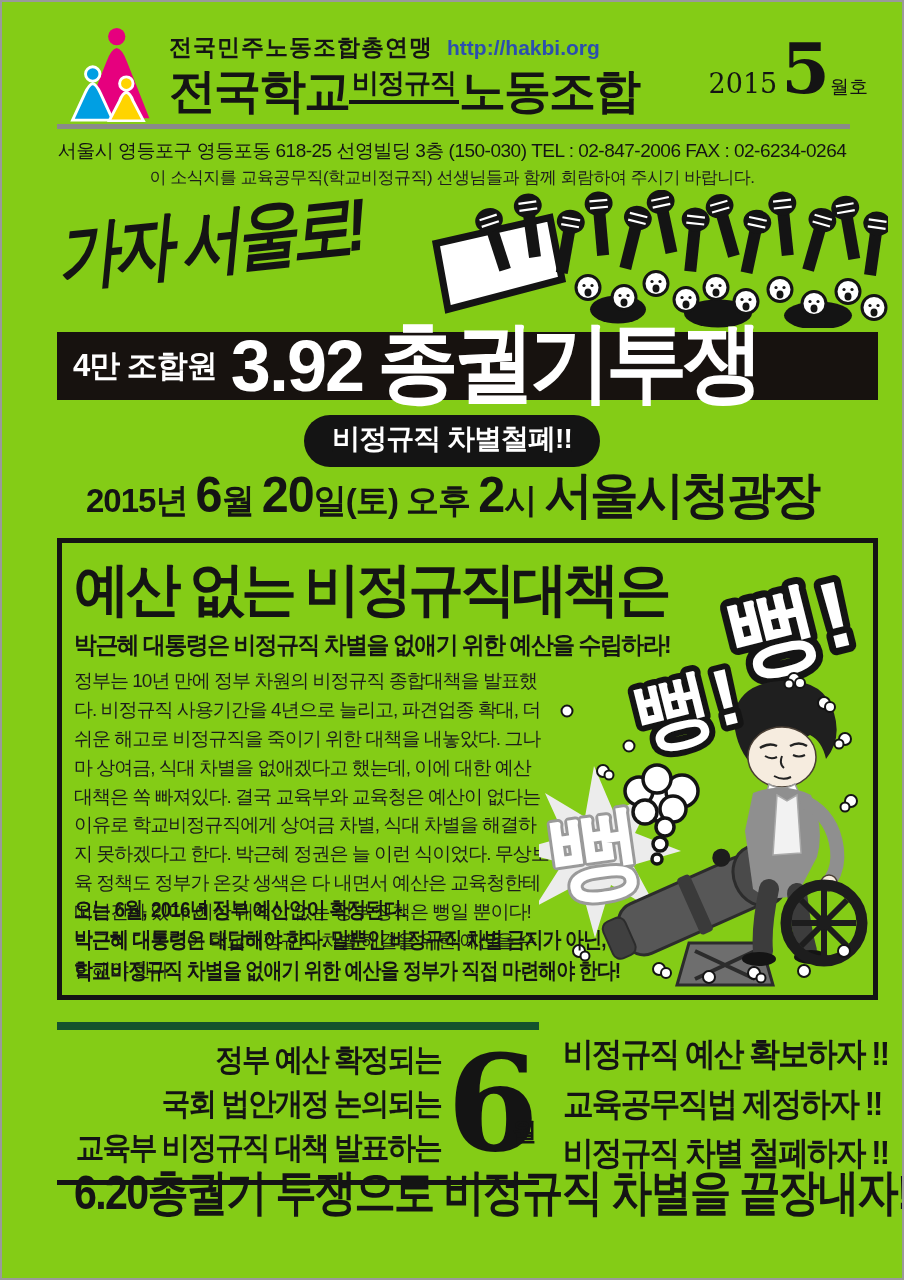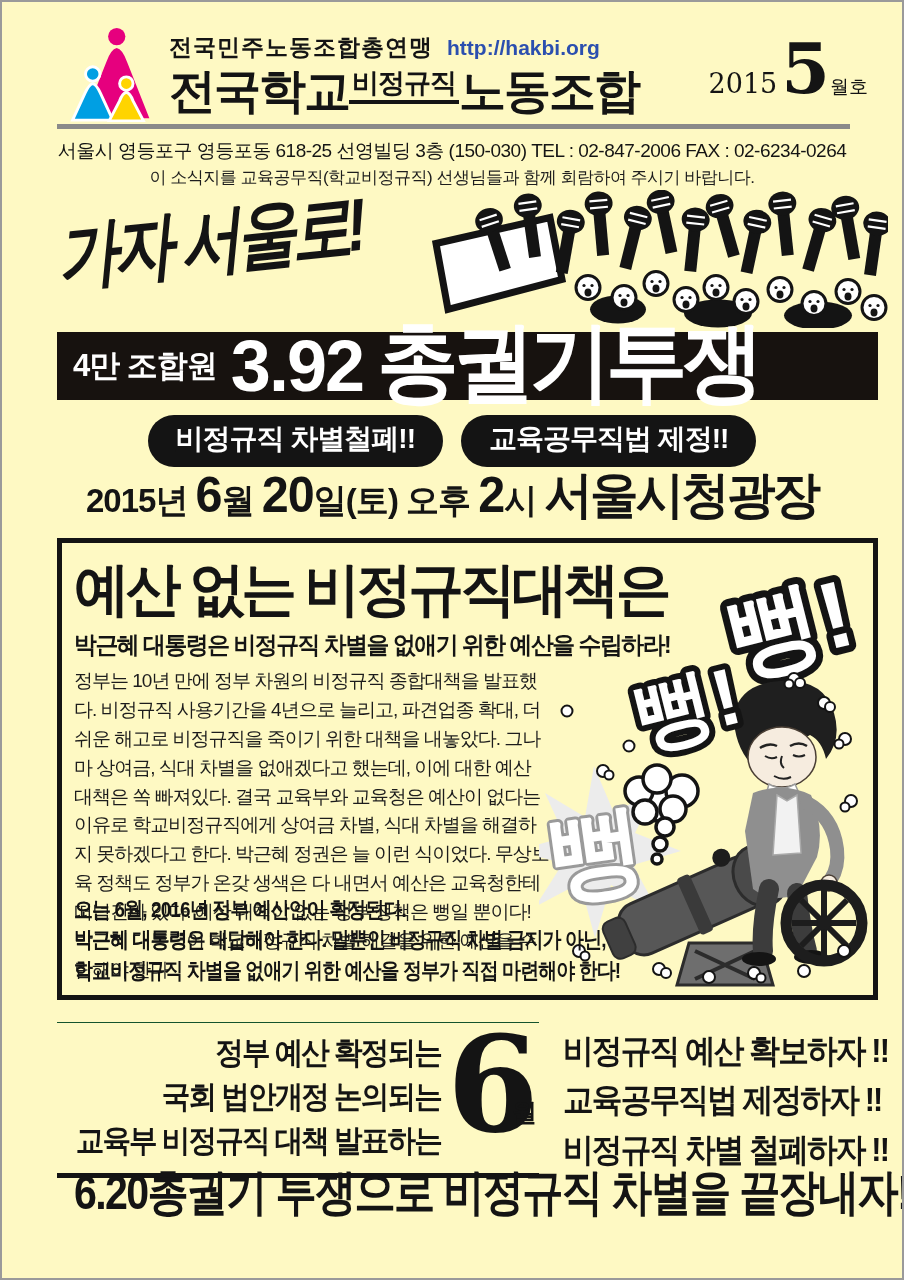--- a/index.html
+++ b/index.html
@@ -1,18 +1,18 @@
 <!DOCTYPE html>
 <html><head>
 <meta charset="utf-8">
 <style>
   html,body{margin:0;padding:0;background:#fff;}
   .page{
     position:relative;width:904px;height:1280px;box-sizing:border-box;
-    background:#fef9c3;border:2px solid #9a9a9a;overflow:hidden;
+    background:#84cc16;border:2px solid #9a9a9a;overflow:hidden;
     font-family:"Liberation Sans","DejaVu Sans",sans-serif;color:#141414;
   }
   
   .masthead{position:absolute;left:55px;top:24px;right:20px;height:98px;display:flex;}
   .logo{width:106px;height:96px;flex:none;}
   .masthead-text{margin-left:6px;padding-top:6px;}
   .fed-line{font-size:23px;font-weight:800;letter-spacing:1px;white-space:nowrap;}
   .fed-url{font-weight:700;letter-spacing:0;margin-left:14px;color:#2b4faf;font-size:21px;}
   .org-line{margin-top:4px;font-size:47px;font-weight:900;letter-spacing:-2px;white-space:nowrap;line-height:1;}
   .org-small{display:inline-block;font-size:27px;letter-spacing:-1px;position:relative;top:-15px;
@@ -54,22 +54,22 @@
   .bbang-big{position:absolute;right:2px;top:2px;width:160px;height:165px;}
   .subhead{position:absolute;left:12px;top:86px;font-size:24px;font-weight:900;letter-spacing:-1.5px;white-space:nowrap;
            transform:scaleX(0.95);transform-origin:left top;}
   .article-body{position:absolute;left:12px;top:124px;width:478px;font-size:19px;line-height:1.52;
                 letter-spacing:-1px;text-align:left;color:#1c1c1c;}
   .cartoon{position:absolute;right:4px;top:108px;width:330px;height:340px;}
   .conclusion{position:absolute;left:12px;top:352px;font-size:22px;font-weight:900;letter-spacing:-1px;
               line-height:1.38;transform:scaleX(0.86);transform-origin:left top;white-space:nowrap;}
   
   .june-row{position:absolute;left:55px;right:14px;top:1020px;display:flex;align-items:stretch;}
-  .june-left{flex:none;width:482px;border-top:1px solid #14532d;border-bottom:5px solid #141414;
-             display:flex;align-items:flex-start;justify-content:flex-end;padding:8px 0 10px 0;}
+  .june-left{flex:none;width:482px;border-top:8px solid #14532d;border-bottom:5px solid #141414;
+             display:flex;align-items:center;justify-content:flex-end;padding:8px 0 10px 0;}
   .june-lines{text-align:right;font-size:31px;font-weight:800;letter-spacing:-2px;line-height:1.42;
               transform:scaleX(0.92);transform-origin:right center;white-space:nowrap;}
   .june-six{position:relative;margin-left:6px;width:92px;flex:none;}
   .six{font-family:"DejaVu Serif","Liberation Serif",serif;font-size:132px;font-weight:700;line-height:0.82;display:block;}
   .wol{position:absolute;right:2px;bottom:10px;font-size:25px;font-weight:700;}
   .june-right{margin-left:24px;display:flex;flex-direction:column;justify-content:center;
               font-size:33px;font-weight:900;letter-spacing:-2px;line-height:1.5;white-space:nowrap;
               transform:scaleX(0.93);transform-origin:left center;}
   
   .footer-slogan{position:absolute;top:1158px;left:0;right:0;text-align:center;font-size:49px;font-weight:900;
@@ -153,21 +153,20 @@
   </section>
 
   <div class="banner">
     <span class="banner-prefix">4만 조합원</span>
     <span class="banner-date">3.92</span>
     <span class="banner-title">총궐기투쟁</span>
   </div>
 
   <div class="badges">
     <span class="badge">비정규직 차별철폐!!</span>
-    <span class="badge">교육공무직법 제정!!</span>
   </div>
 
   <div class="event-line">
     <span class="ev-sm">2015</span><span class="ev-sm">년 </span><span class="ev-num">6</span><span class="ev-sm">월 </span><span class="ev-num">20</span><span class="ev-sm">일(토) </span><span class="ev-sm">오후 </span><span class="ev-num">2</span><span class="ev-sm">시 </span><span class="ev-place">서울시청광장</span>
   </div>
 
   <section class="article-box">
     <h1 class="headline">예산 없는 비정규직대책은</h1>
     <svg class="bbang-big" viewBox="0 0 170 170">
       <text x="85" y="118" text-anchor="middle" font-size="100" font-weight="900" font-family="Liberation Sans, DejaVu Sans, sans-serif" fill="#ffffff" stroke="#141414" stroke-width="15" paint-order="stroke" stroke-linejoin="round" transform="rotate(-14 85 90)">뻥!</text>

